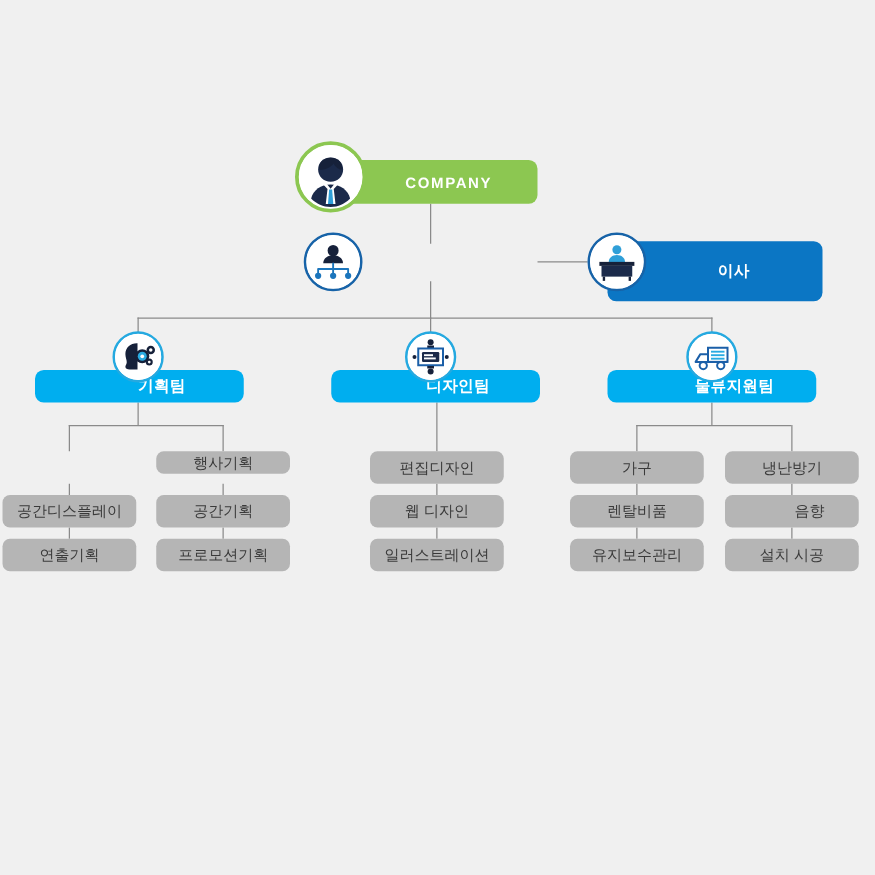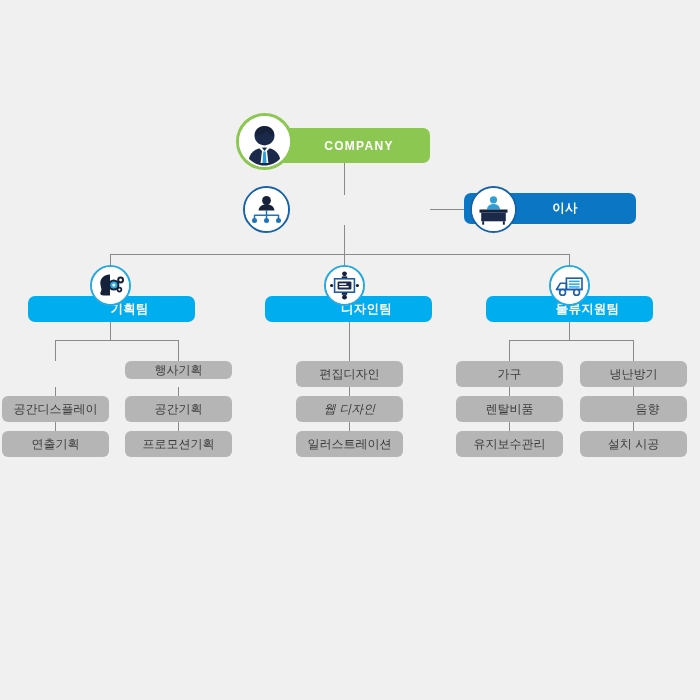--- a/index.html
+++ b/index.html
@@ -137,21 +137,21 @@
       <circle cx="21.5" cy="21.5" r="21.5" fill="#ffffff"></circle>
       <ellipse cx="21.5" cy="12.5" rx="4.4" ry="4.6" fill="#16213a"></ellipse>
       <path d="M13.6 22.6c0-3.9 3.5-6.4 7.9-6.4s7.9 2.5 7.9 6.4z" fill="#16213a"></path>
       <path d="M21.5 22.8v4.4M9.5 27.2h24M9.5 27.2v3.6M21.5 27.2v3.6M33.5 27.2v3.6" stroke="#1b75bc" stroke-width="1.5" fill="none" stroke-linecap="round"></path>
       <circle cx="9.5" cy="32.6" r="2.5" fill="#1b75bc"></circle>
       <circle cx="21.5" cy="32.6" r="2.5" fill="#1b75bc"></circle>
       <circle cx="33.5" cy="32.6" r="2.5" fill="#1b75bc"></circle>
     </svg>
   </div>
 
-  <div class="bar navy" style="left:464px; top:193px; width:172px; height:31px; padding-left:30px;">
+  <div class="bar navy" style="left:486px; top:193px; width:172px; height:48px; padding-left:30px;">
     <span class="lbl">이사</span>
   </div>
   <div class="icon-circle ring-navy" style="left:470px; top:186px; width:47px; height:47px;">
     <svg width="43" height="43" viewBox="0 0 43 43">
       <circle cx="21.5" cy="21.5" r="21.5" fill="#ffffff"></circle>
       <circle cx="21.5" cy="11.8" r="3.6" fill="#2f9fd8"></circle>
       <path d="M15 21.5c0-3.3 2.9-5.5 6.5-5.5s6.5 2.2 6.5 5.5z" fill="#2f9fd8"></path>
       <rect x="7.5" y="21.5" width="28" height="3.2" fill="#16213a"></rect>
       <rect x="9.2" y="24.7" width="24.6" height="8.6" fill="#1b2a4a"></rect>
       <rect x="10.2" y="33.3" width="1.9" height="3.4" fill="#16213a"></rect>
@@ -225,21 +225,21 @@
   <div class="leaf" style="left:125px; top:396px; width:107px; height:26px;">
       <span>공간기획</span>
     </div>
   <div class="leaf" style="left:125px; top:431px; width:107px; height:26px;">
       <span>프로모션기획</span>
     </div>
 
   <div class="leaf" style="left:296px; top:361px; width:107px; height:26px;">
       <span>편집디자인</span>
     </div>
-  <div class="leaf" style="left:296px; top:396px; width:107px; height:26px;font-style:italic;">
+  <div class="leaf" style="left:296px; top:396px; width:107px; height:26px;">
       <span>웹 디자인</span>
     </div>
   <div class="leaf" style="left:296px; top:431px; width:107px; height:26px;">
       <span>일러스트레이션</span>
     </div>
 
   <div class="leaf" style="left:456px; top:361px; width:107px; height:26px;">
       <span>가구</span>
     </div>
   <div class="leaf" style="left:456px; top:396px; width:107px; height:26px;">

